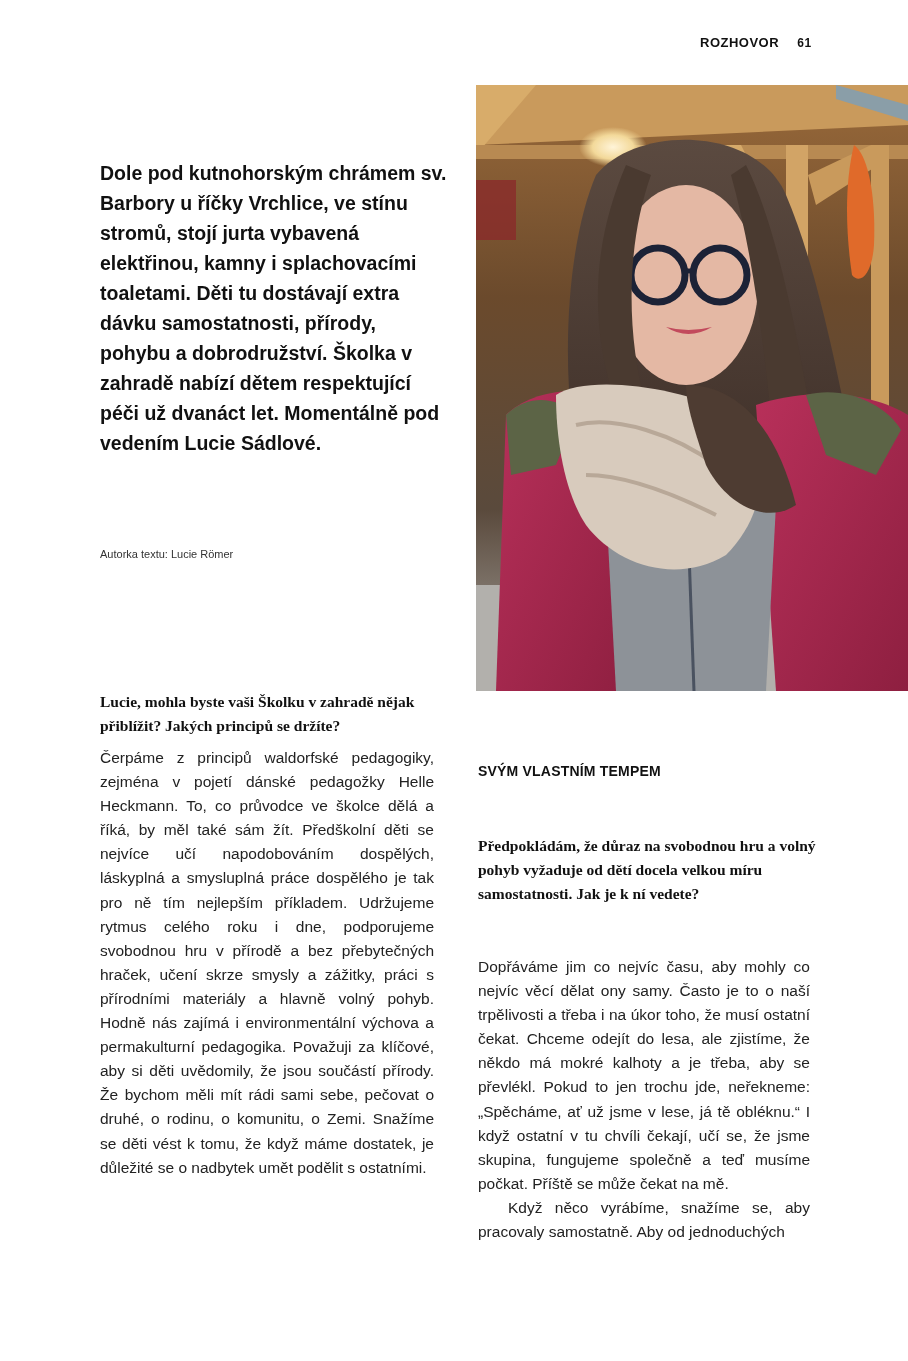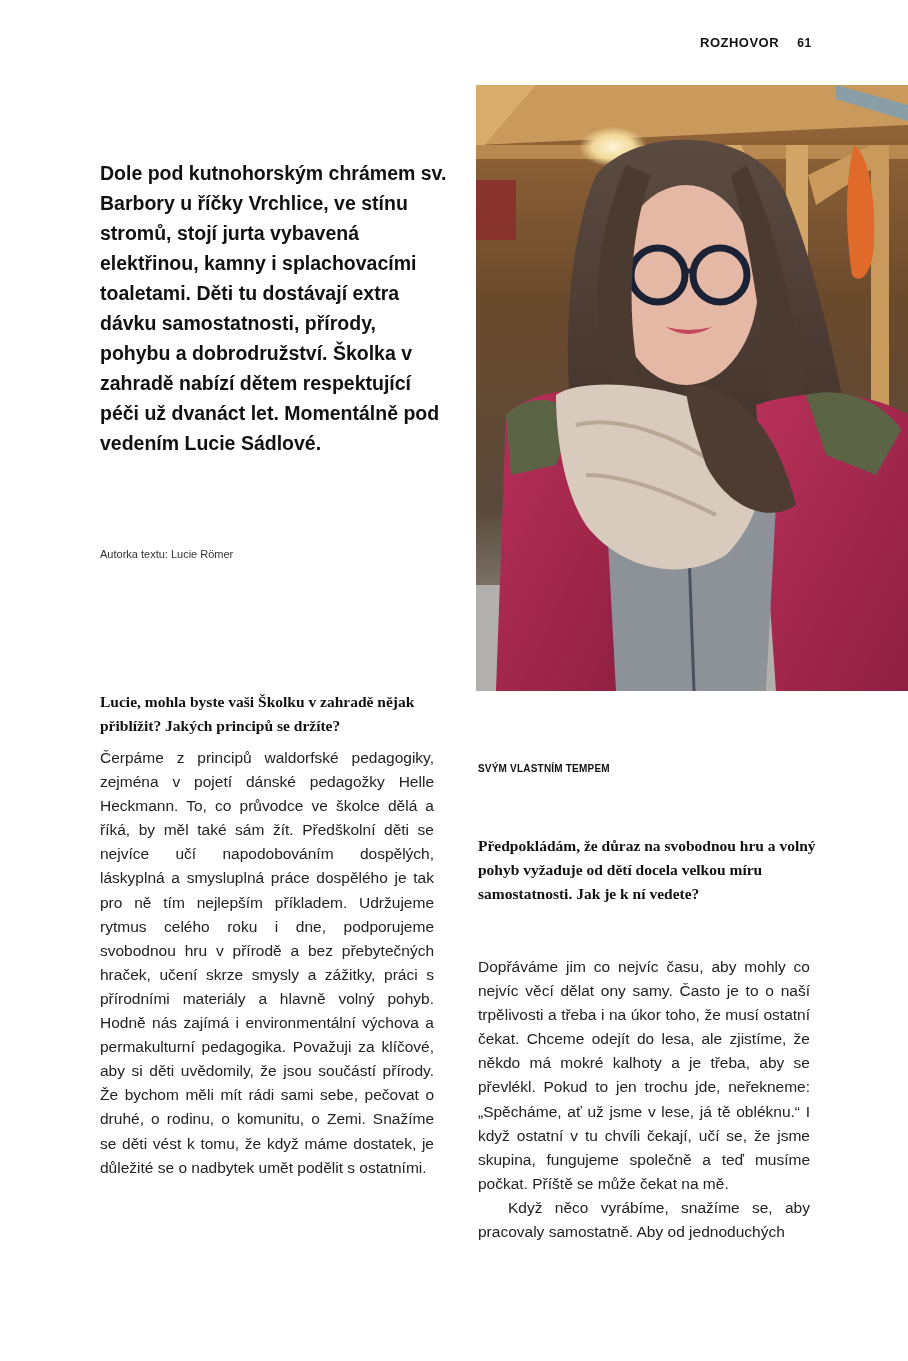--- a/index.html
+++ b/index.html
@@ -64,21 +64,21 @@
       color: #111;
       font-family: Liberation Serif, serif;
     }
     .q1 { left: 100px; top: 690px; width: 340px; }
     .q2 { left: 478px; top: 834px; width: 340px; }
 
     .subhead {
       position: absolute;
       left: 478px;
       top: 763px;
-      font-size: 10px;
+      font-size: 14px;
       font-weight: bold;
       letter-spacing: 0.2px;
       color: #111;
     }
 
     .body-col {
       position: absolute;
       font-size: 15.5px;
       line-height: 24.1px;
       color: #222;

